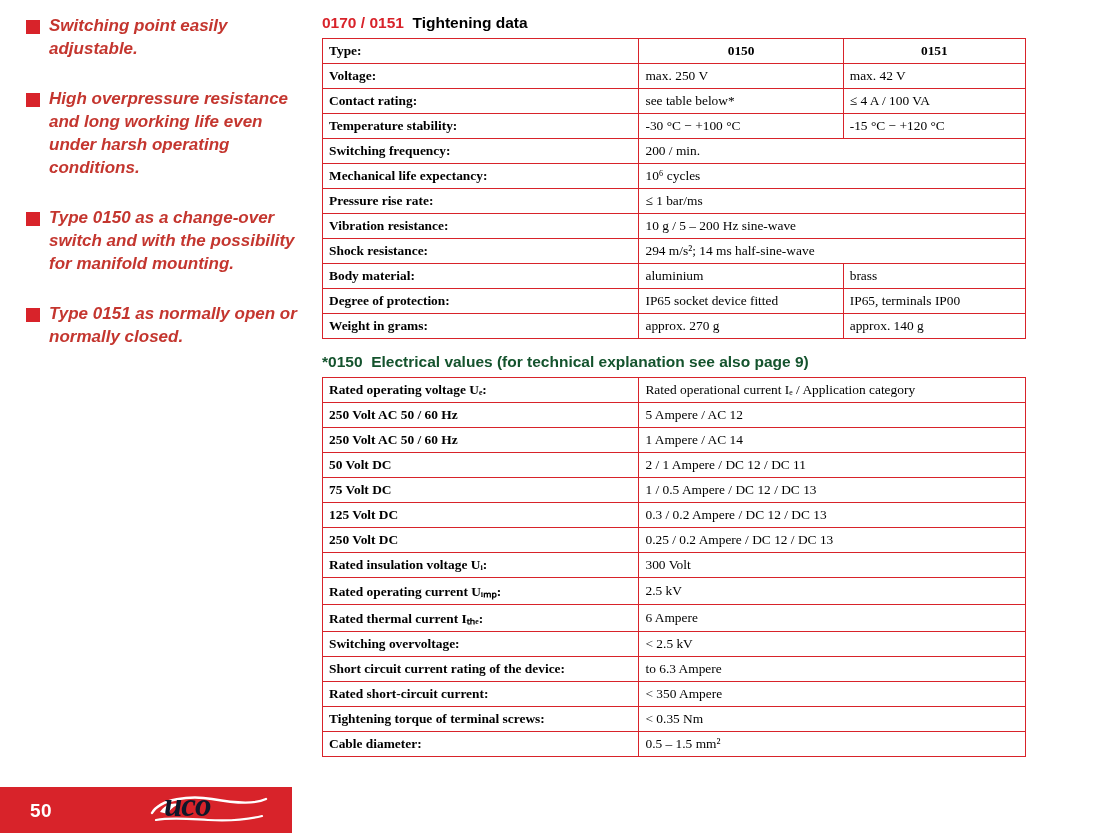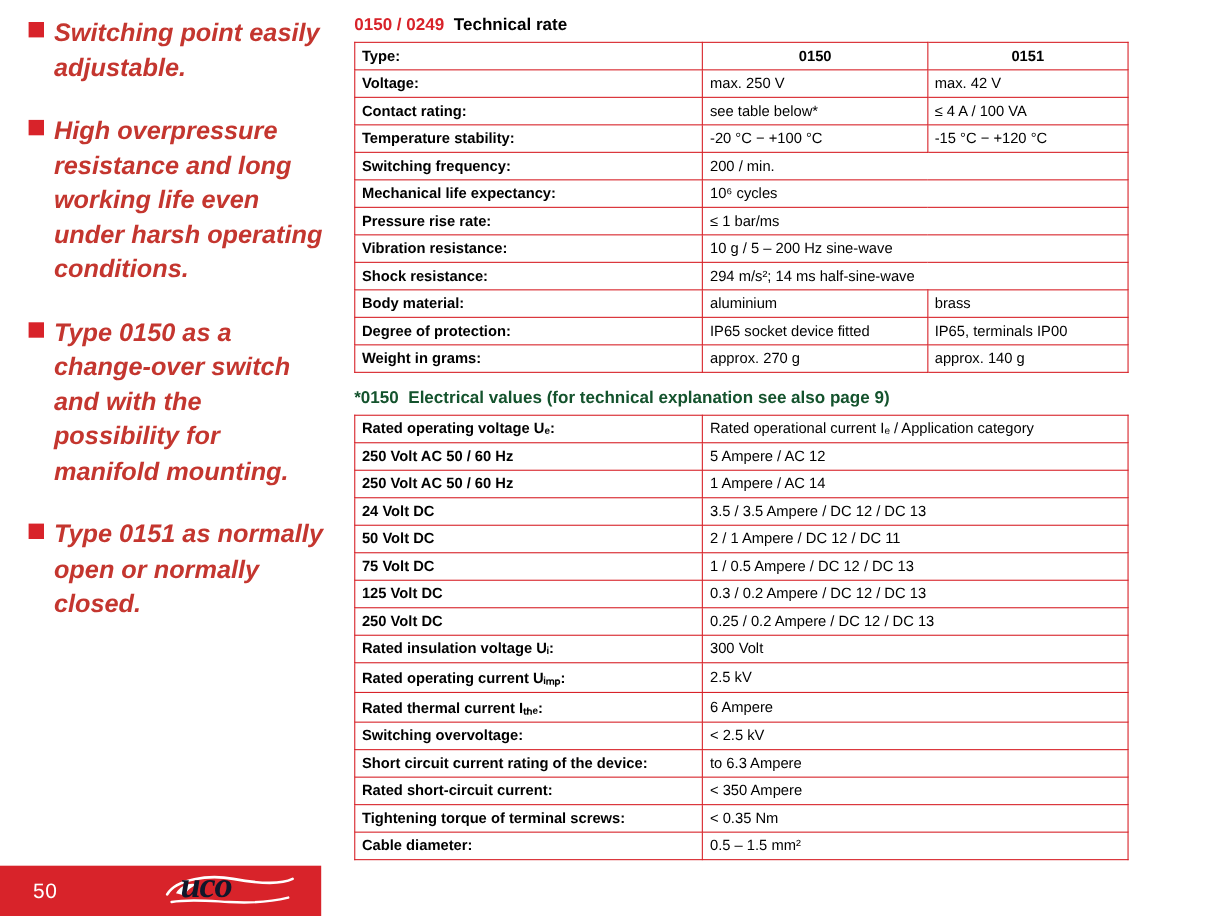--- a/index.html
+++ b/index.html
@@ -37,40 +37,40 @@
     height: 14px;
     background: #d8232a;
     flex: 0 0 14px;
     margin-top: 6px;
     margin-right: 9px;
   }
   .bullet-text {
     color: #c0392b;
     font-style: italic;
     font-weight: bold;
-    font-size: 23px;
+    font-size: 17px;
     line-height: 1.37;
     color: #c4362f;
   }
 
   
   .footer-bar {
     position: absolute;
     left: 0;
     bottom: 0;
     width: 292px;
     height: 46px;
     background: #d8232a;
   }
   .page-number {
     position: absolute;
     left: 30px;
     bottom: 11px;
     color: #ffffff;
-    font-weight: normal;
+    font-weight: bold;
     font-size: 19px;
     letter-spacing: 0.5px;
   }
   .logo {
     position: absolute;
     left: 150px;
     bottom: 6px;
     width: 120px;
     height: 38px;
     color: #ffffff;
@@ -115,20 +115,21 @@
     font-weight: bold;
     margin-top: 14px;
     margin-bottom: 6px;
     color: #14532d;
   }
 
   table.data {
     border-collapse: collapse;
     width: 704px;
     table-layout: fixed;
+    font-family: Liberation Serif, serif;
   }
   table.data td {
     border: 1px solid #d8232a;
     font-size: 13.4px;
     padding: 3.5px 6px 4.5px 6px;
     height: 16px;
     color: #000;
   }
   td.label {
     font-weight: bold;
@@ -178,22 +179,22 @@
         <path d="M6 27 C 22 24, 40 26, 58 27 C 76 28, 96 27, 112 23" stroke="#ffffff" stroke-width="2.2" fill="none" stroke-linecap="round"></path>
         <path d="M10 19 C 14 12, 22 9, 30 11 C 24 13, 20 16, 18 21 Z" fill="#ffffff"></path>
       </svg>
       <div class="logo-text">uco</div>
     </div>
   </div>
 
   <div class="content">
 
     <div class="section-heading">
-      <span class="code">0150 / 0249</span>
-      &nbsp;<span>Technical rate</span>
+      <span class="code">0170 / 0151</span>
+      &nbsp;<span>Tightening data</span>
     </div>
 
     <table class="data">
       <colgroup>
         <col class="col-label">
           <col class="col-a">
           <col class="col-b">
       </colgroup>
       <tbody>
         <tr>
@@ -206,21 +207,21 @@
           <td class="val">max. 250 V</td>
           <td class="val">max. 42 V</td>
         </tr>
         <tr>
           <td class="label">Contact rating:</td>
           <td class="val">see table below*</td>
           <td class="val">≤ 4 A / 100 VA</td>
         </tr>
         <tr>
           <td class="label">Temperature stability:</td>
-          <td class="val">-20 °C  −  +100 °C</td>
+          <td class="val">-30 °C  −  +100 °C</td>
           <td class="val">-15 °C  −  +120 °C</td>
         </tr>
         <tr>
           <td class="label">Switching frequency:</td>
           <td class="val" colspan="2">200 / min.</td>
         </tr>
         <tr>
           <td class="label">Mechanical life expectancy:</td>
           <td class="val" colspan="2">10⁶ cycles</td>
         </tr>
@@ -272,24 +273,20 @@
         </tr>
         <tr>
           <td class="label">250 Volt AC 50 / 60 Hz</td>
           <td class="val">5 Ampere  /  AC 12</td>
         </tr>
         <tr>
           <td class="label">250 Volt AC 50 / 60 Hz</td>
           <td class="val">1 Ampere  /  AC 14</td>
         </tr>
         <tr>
-          <td class="label">24 Volt DC</td>
-          <td class="val">3.5 / 3.5 Ampere  /  DC 12 / DC 13</td>
-        </tr>
-        <tr>
           <td class="label">50 Volt DC</td>
           <td class="val">2 / 1 Ampere  /  DC 12 / DC 11</td>
         </tr>
         <tr>
           <td class="label">75 Volt DC</td>
           <td class="val">1 / 0.5 Ampere  /  DC 12 / DC 13</td>
         </tr>
         <tr>
           <td class="label">125 Volt DC</td>
           <td class="val">0.3 / 0.2 Ampere  /  DC 12 / DC 13</td>

